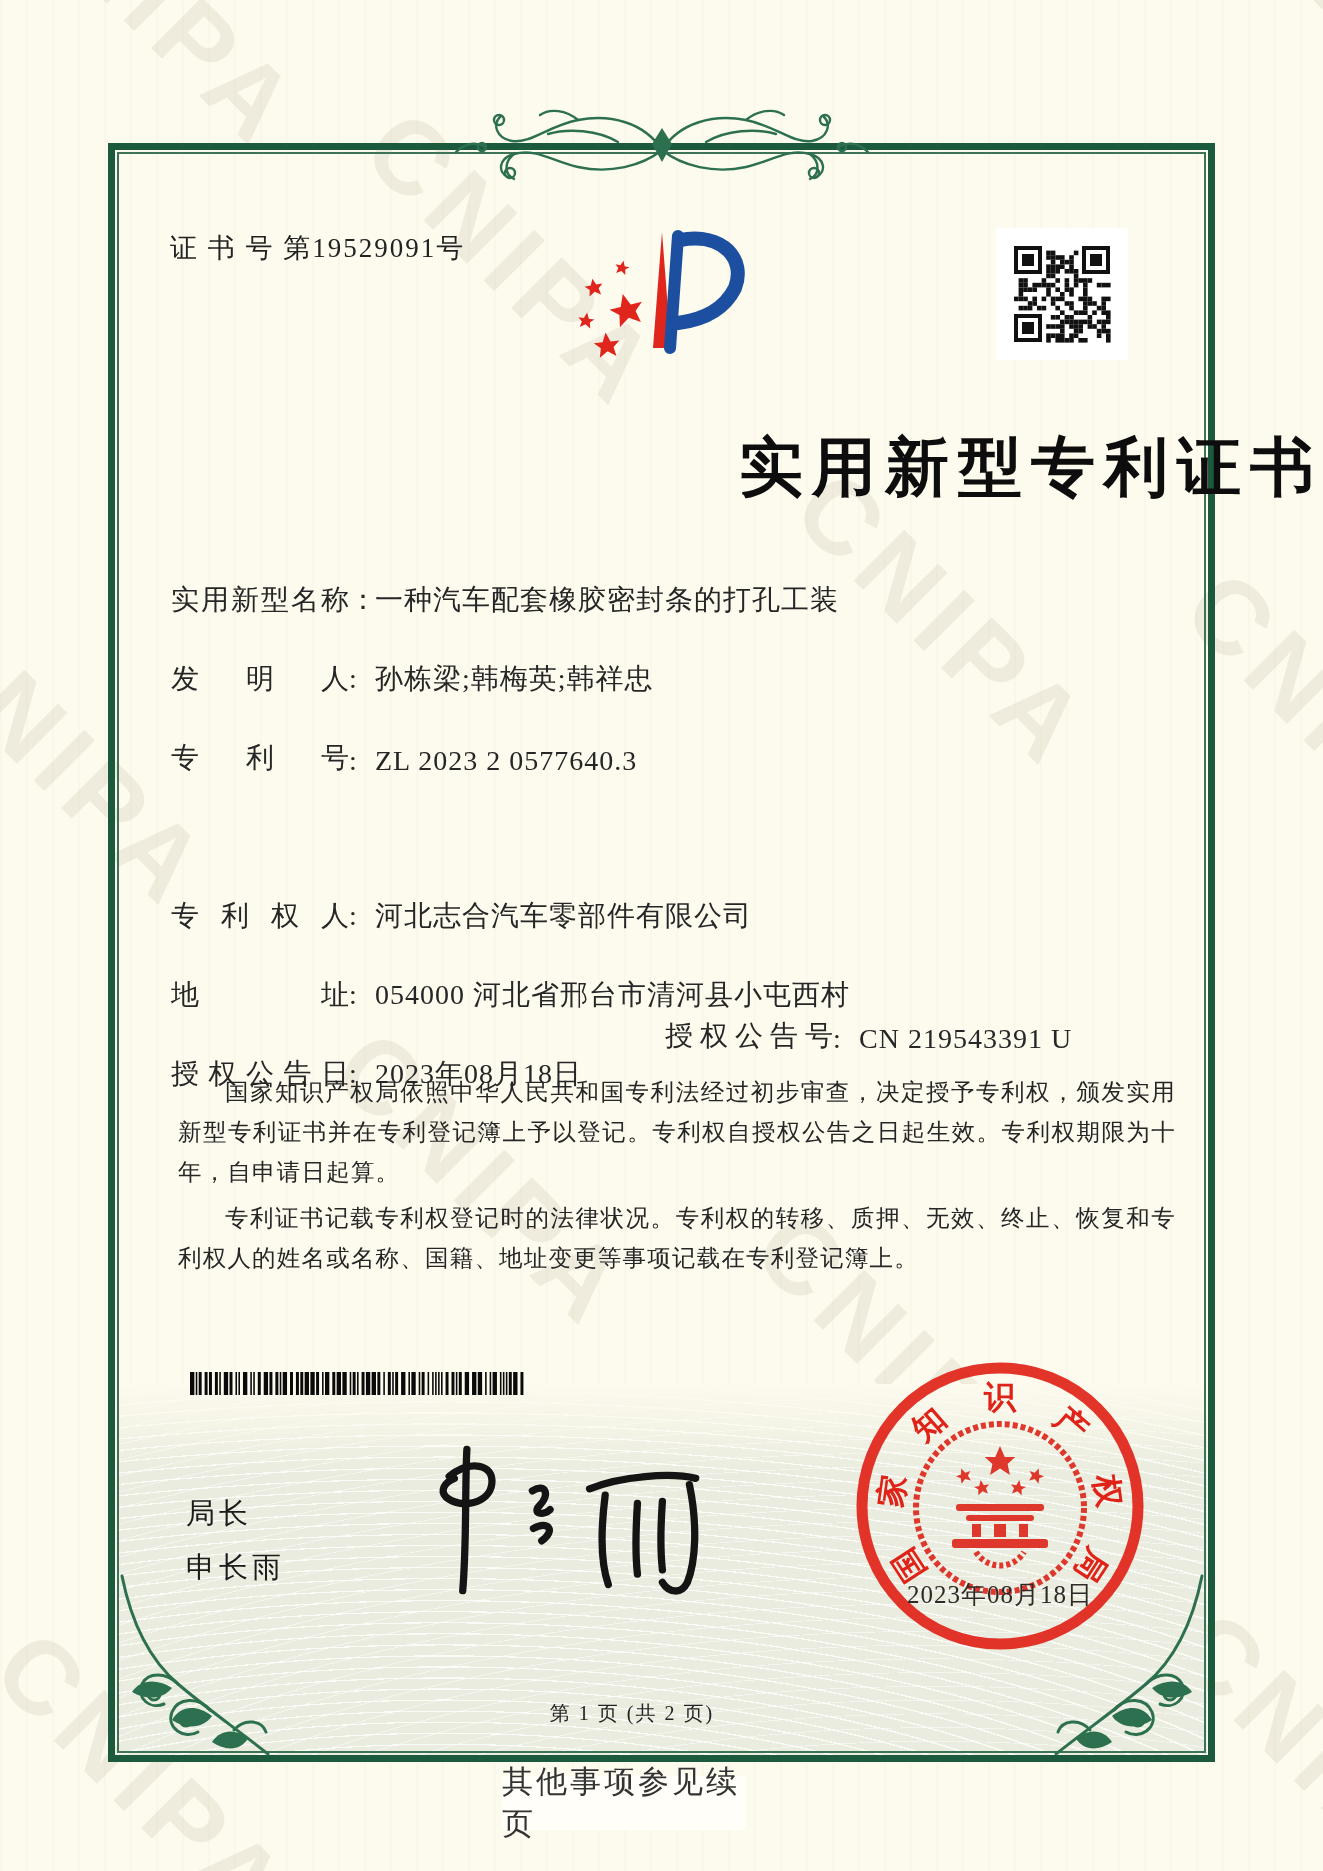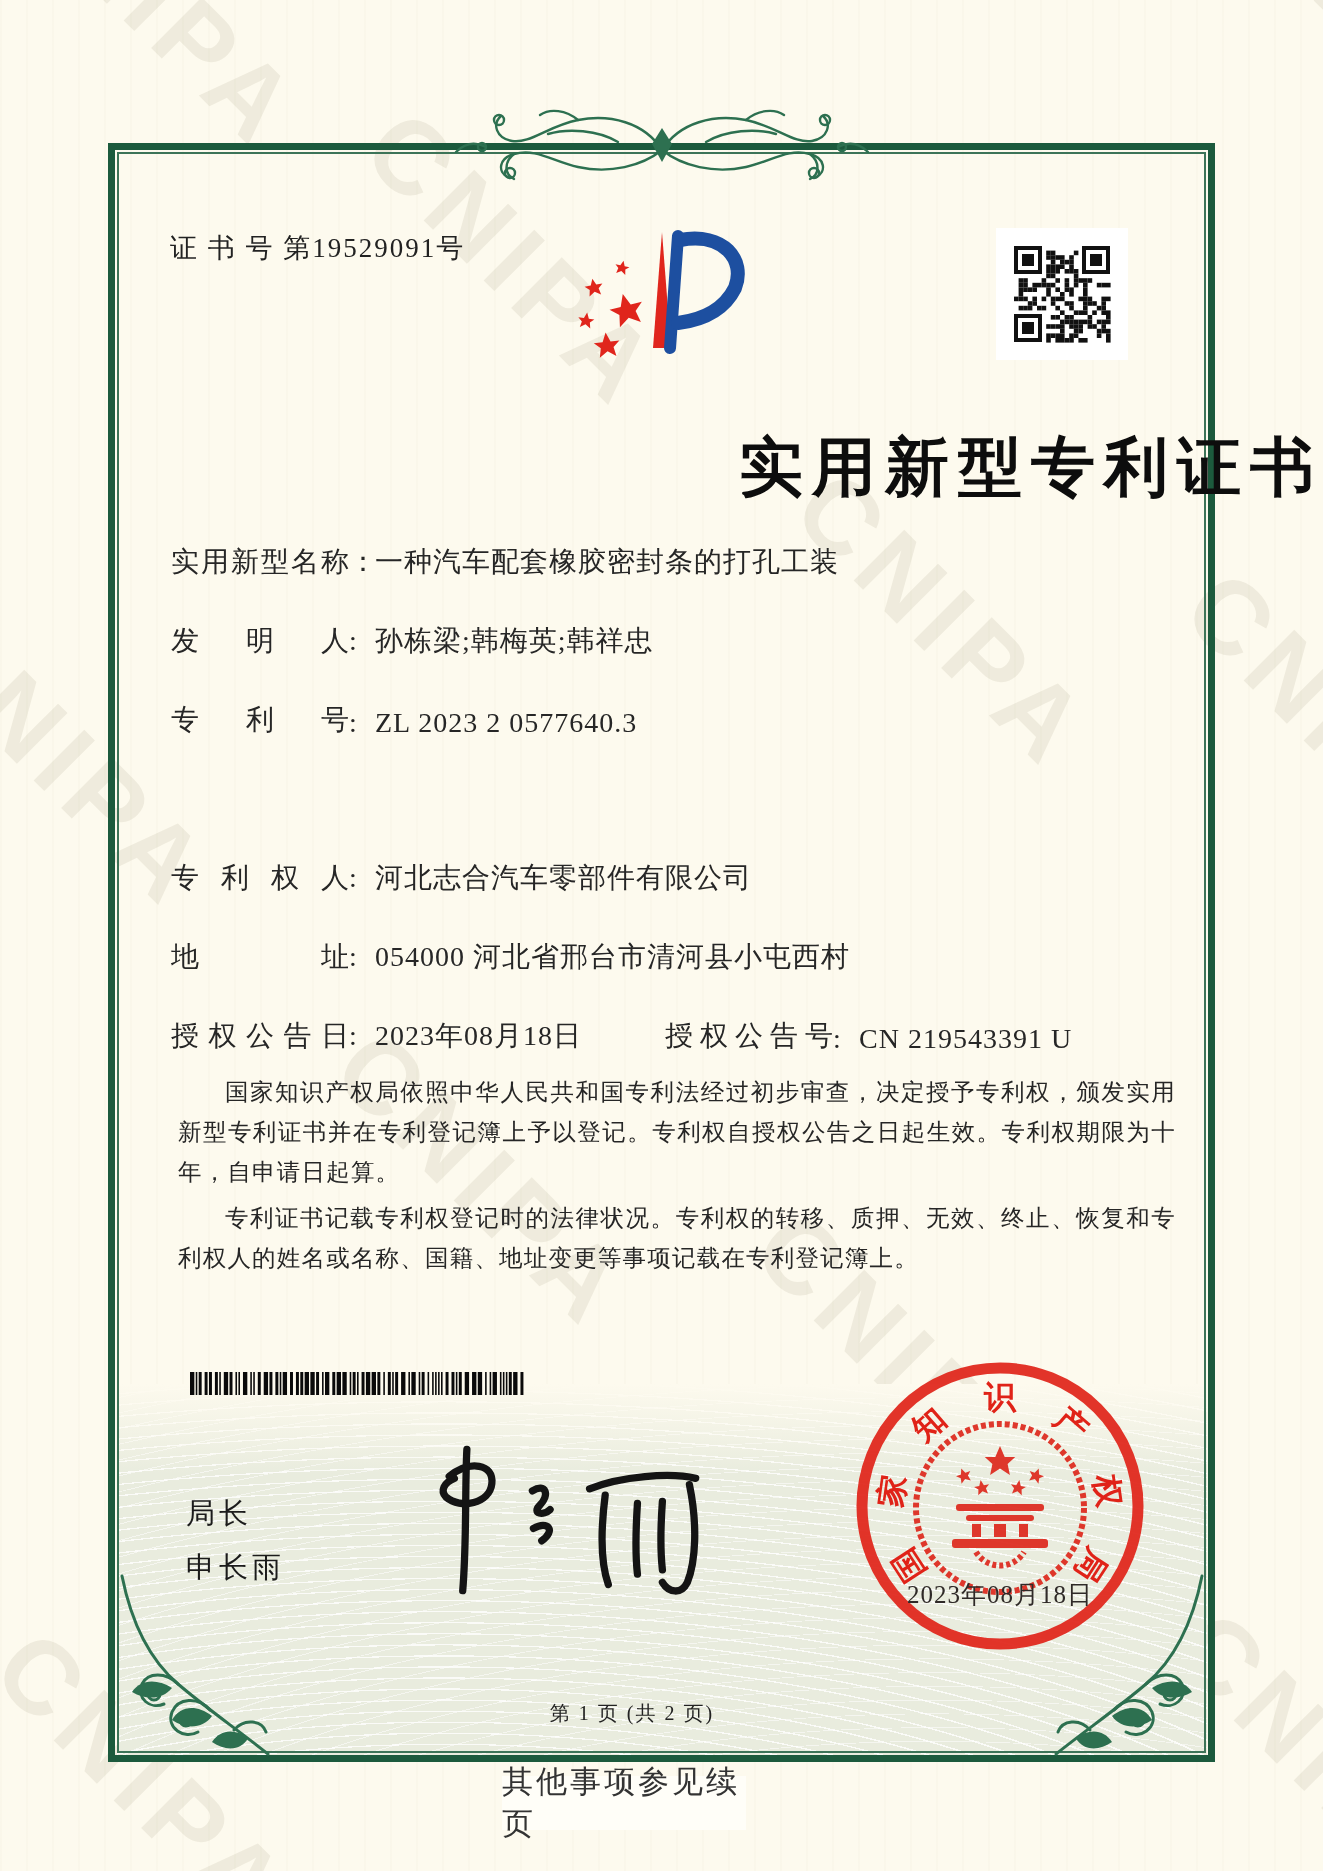--- a/index.html
+++ b/index.html
@@ -19,21 +19,21 @@
   .wavy::before{content:"";position:absolute;left:0;top:0;right:0;height:90px;
         background:linear-gradient(#fdfaee,rgba(253,250,238,0));}
   .frame{position:absolute;left:108px;top:143px;width:1093px;height:1605px;
          border:7px solid #1c5a3d;}
   .frame-inner{position:absolute;inset:2px;border:2px solid #3d7458;}
   .abs{position:absolute;}
   .cert-no{left:170px;top:230px;font-size:27px;color:#222;letter-spacing:2px;}
   .title{left:0;top:424px;width:1323px;text-align:right;font-size:64px;font-weight:bold;
          color:#0d0d0d;letter-spacing:9px;}
   .row{position:absolute;left:171px;font-size:28px;color:#262626;white-space:nowrap;}
-  .flabel{display:inline-block;width:178px;text-align:justify;text-align-last:justify;vertical-align:bottom;}
+  .flabel{display:inline-block;width:178px;text-align:justify;text-align-last:justify;vertical-align:bottom;margin-top:38px;}
   .flabel2{display:inline-block;width:168px;text-align:justify;text-align-last:justify;vertical-align:bottom;}
   .fsep{display:inline-block;width:26px;text-align:left;}
   .fval{letter-spacing:1px;}
   .grant-no{position:absolute;left:494px;top:0;}
   .paras{left:178px;top:1072px;width:1002px;}
   .paras p{margin:0 4px 6px 0;font-size:23.5px;line-height:40px;color:#262626;
            text-indent:2em;text-align:justify;letter-spacing:1.2px;}
   .barcode{left:190px;top:1372px;width:336px;height:23px;}
   .signer{left:186px;font-size:29px;font-weight:500;color:#1b1b1b;
           font-family:"Liberation Sans","DejaVu Sans",sans-serif;letter-spacing:4px;}

